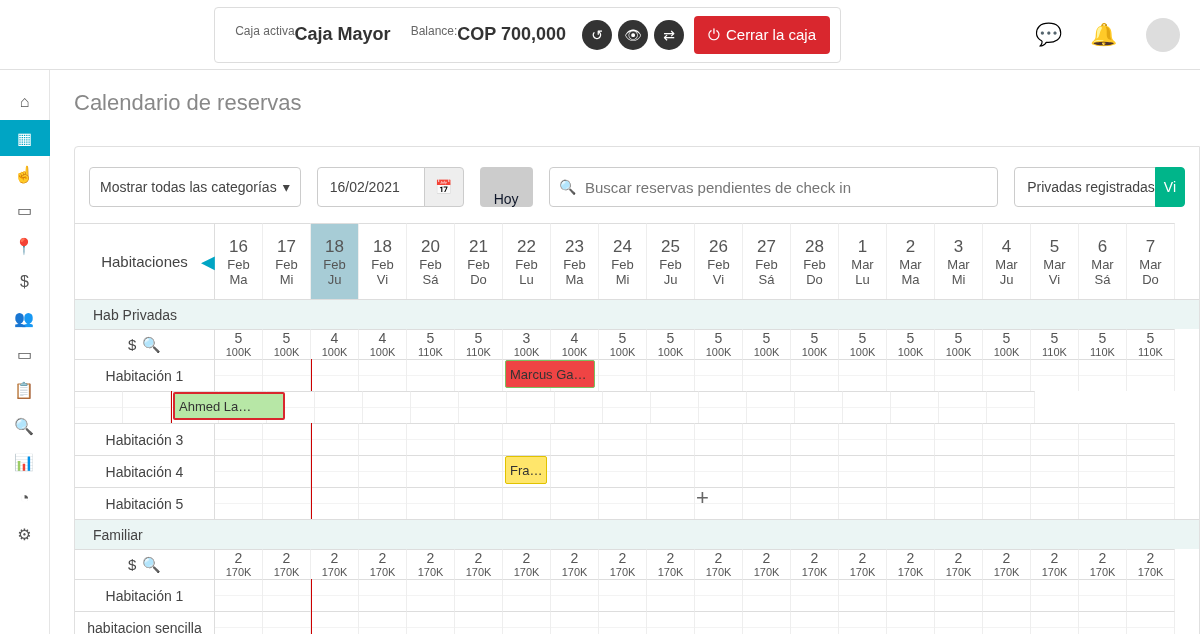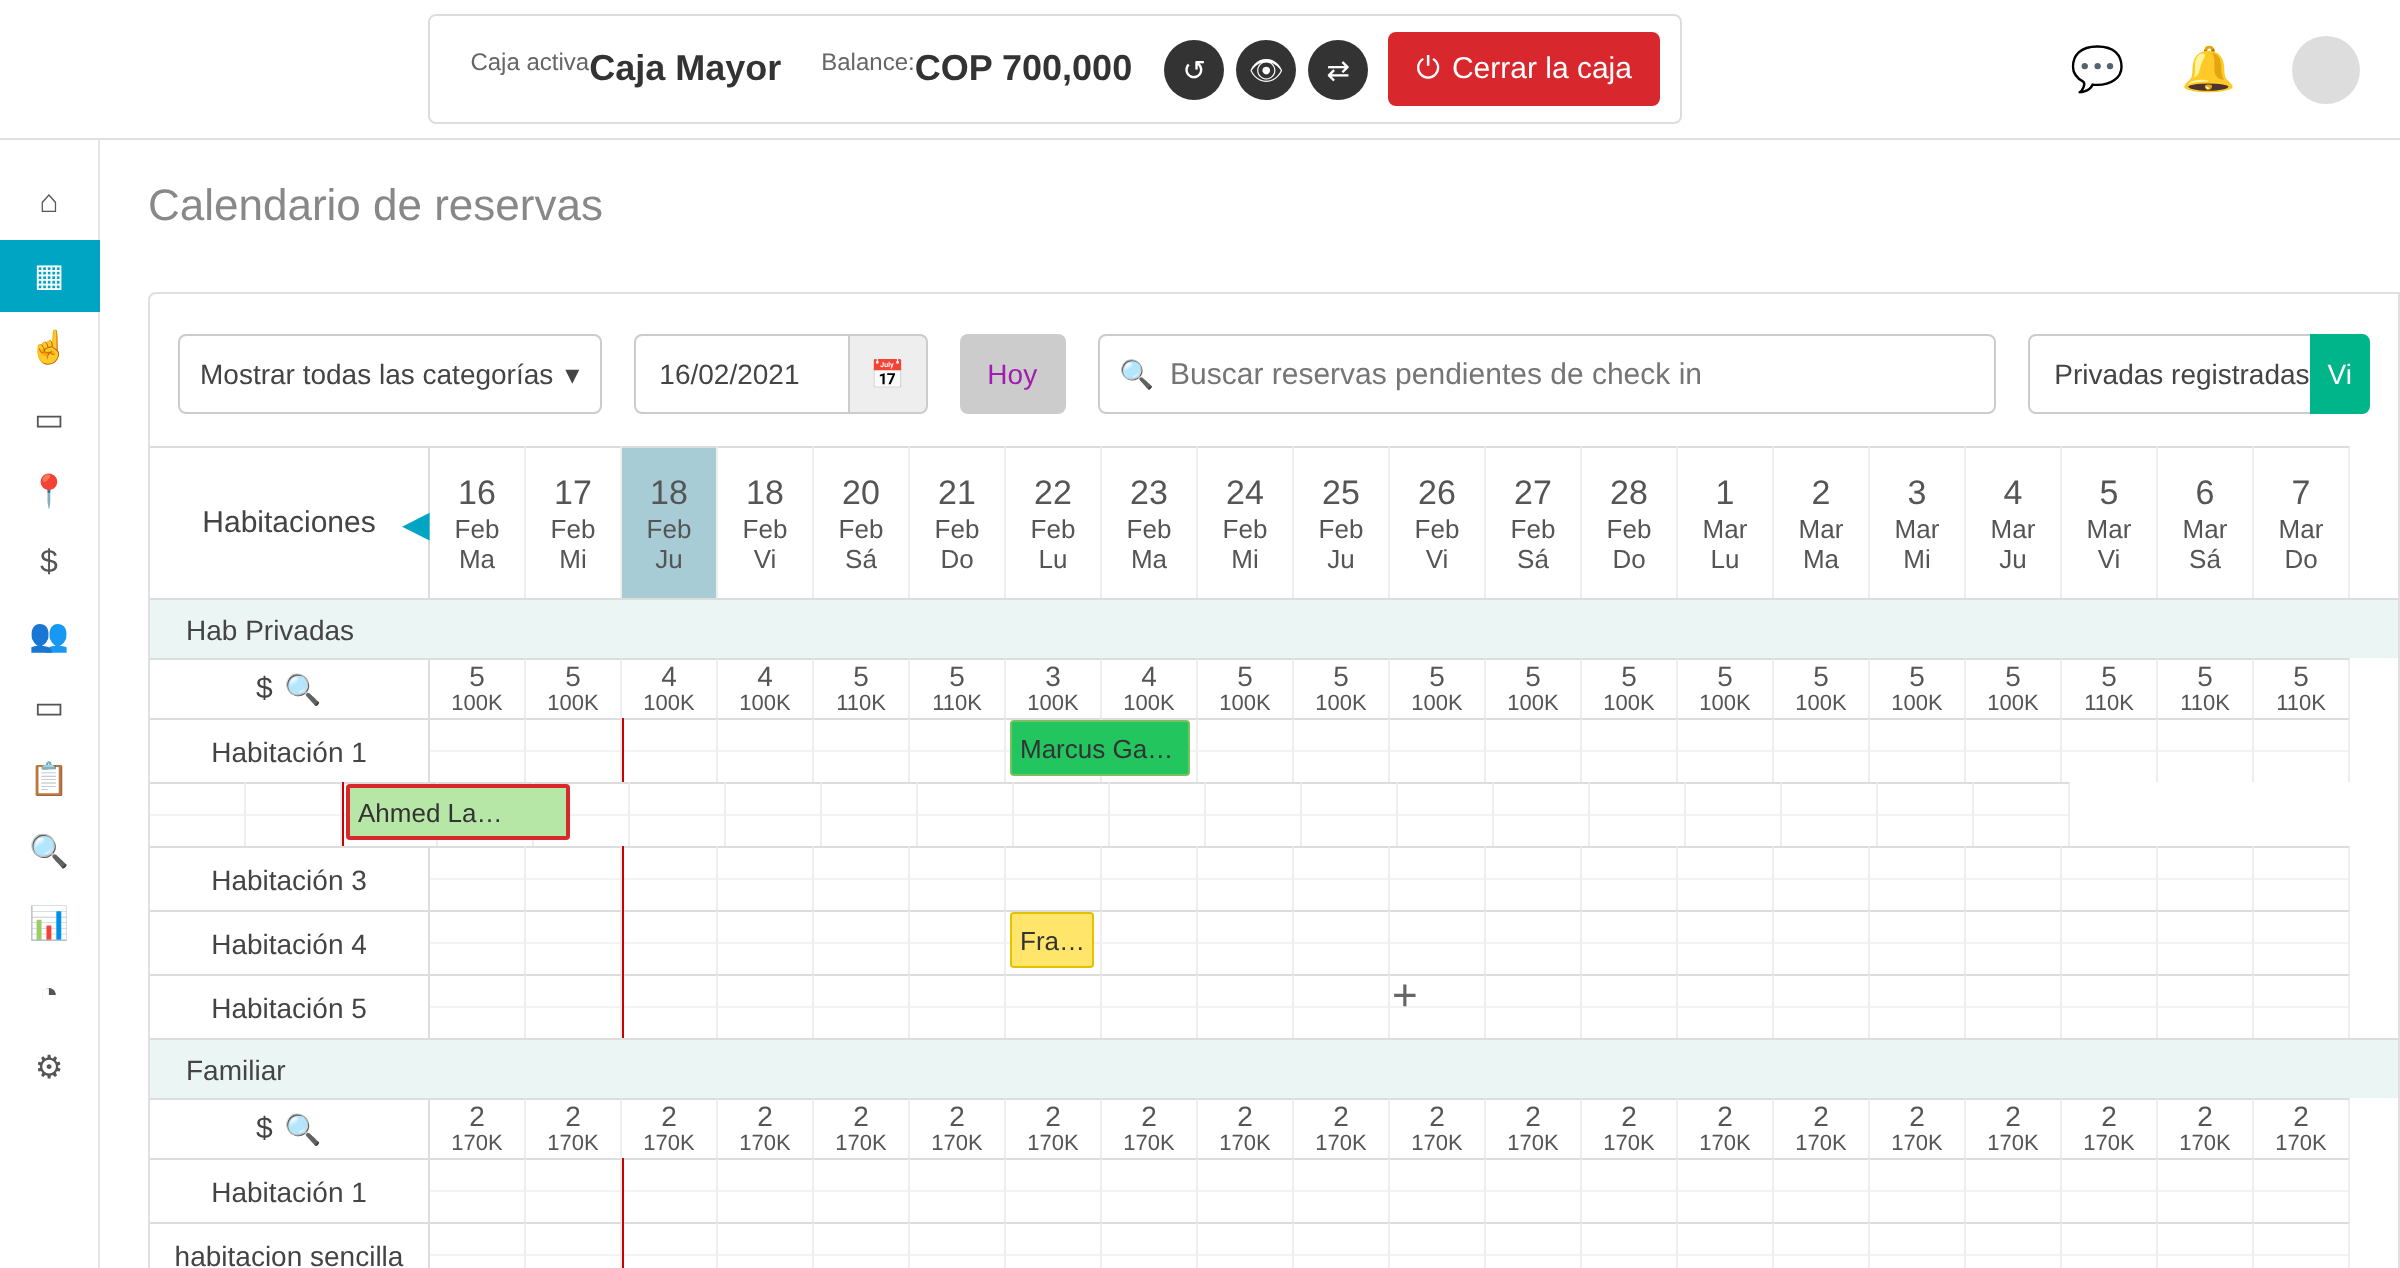--- a/index.html
+++ b/index.html
@@ -27,21 +27,21 @@
 
 .main { flex: 1; padding: 20px 0 0 24px; overflow: hidden; position: relative; }
 .page-title { font-size: 22px; color: #888; margin-bottom: 30px; }
 
 .panel { border: 1px solid #e0e0e0; border-radius: 4px 0 0 0; padding: 20px 0 0 0; overflow: hidden; }
 .toolbar { display: flex; gap: 16px; padding: 0 14px 16px; align-items: center; }
 .sel, .dateinp, .btn, .search, .chip { border: 1px solid #ccc; border-radius: 4px; height: 40px; display: flex; align-items: center; }
 .sel { padding: 0 10px; gap: 6px; cursor: pointer; color: #444; }
 .dateinp { padding: 0 12px; width: 120px; color: #444; }
 .calbtn { width: 40px; background: #eee; border: 1px solid #ccc; border-radius: 0 4px 4px 0; margin-left: -13px; height: 40px; display: flex; align-items: center; justify-content: center; cursor: pointer; color: #555; }
-.today-btn { background: #ccc; color: #a21caf; padding: 0 14px; height: 40px; display: flex; align-items: center; border-radius: 4px; cursor: pointer; }
+.today-btn { background: #ccc; color: #0f172a; padding: 0 14px; height: 40px; display: flex; align-items: flex-end; border-radius: 4px; cursor: pointer; }
 .search { flex: 1; padding: 0 10px; gap: 8px; color: #888; min-width: 300px; }
 .search input { border: none; outline: none; flex: 1; font-size: 15px; color: #444; }
 .chip { padding: 0 12px; color: #444; }
 .chip-green { background: #00b58a; color: #fff; border-color: #00b58a; padding: 0 8px; border-radius: 0 4px 4px 0; margin-left: -13px; }
 
 .cal-wrap { position: relative; overflow: hidden; }
 .cal-header, .cal-row { display: flex; }
 .room-col { width: 140px; min-width: 140px; border-right: 1px solid #ddd; border-top: 1px solid #ddd; display: flex; align-items: center; justify-content: center; text-align: center; color: #444; position: relative; }
 .room-col.hleft { height: 76px; font-size: 15px; }
 .day-col { width: 48px; min-width: 48px; border-right: 1px solid #eee; border-top: 1px solid #ddd; text-align: center; font-size: 13px; color: #555; display: flex; flex-direction: column; justify-content: center; align-items: center; }
@@ -52,21 +52,21 @@
 .cat-row { background: #ebf5f4; height: 30px; display: flex; align-items: center; padding-left: 18px; border-top: 1px solid #ddd; font-size: 14px; color: #444; }
 .avail-row { display: flex; height: 30px; }
 .avail-row .room-col { flex-direction: row; gap: 6px; font-size: 15px; }
 .avail-row .day-col { font-size: 11px; line-height: 1.2; }
 .avail-row .day-col .an { font-size: 14px; }
 .room-row { display: flex; height: 32px; position: relative; }
 .room-row .room-col { font-size: 14px; height: 32px; }
 .cells { flex: 1; display: flex; position: relative; }
 .cells .day-col { height: 32px; background-image: repeating-linear-gradient(transparent, transparent 15px, #f3f3f3 15px, #f3f3f3 16px); }
 .booking { position: absolute; top: 1px; height: 28px; border-radius: 2px; display: flex; align-items: center; padding: 0 4px; font-size: 13px; overflow: hidden; white-space: nowrap; cursor: pointer; }
-.bk-green { background: #22c55e; border: 1px solid #7ac060; }
+.bk-green { background: #ef4444; border: 1px solid #7ac060; }
 .bk-greensel { background: #b7e7a6; border: 2px solid #d9272e; }
 .bk-yellow { background: #ffe66b; border: 1px solid #e0c200; }
 .today-line { position: absolute; top: 0; bottom: 0; width: 1px; background: #c00; left: 0; z-index: 5; }
 .arrow-left { position: absolute; left: 126px; top: 50%; transform: translateY(-50%); color: #00a5c4; font-size: 18px; cursor: pointer; }
 .cursor-cross { position: absolute; font-size: 22px; color: #666; }
 </style>
 </head>
 <body>
 
 <div class="topbar">

